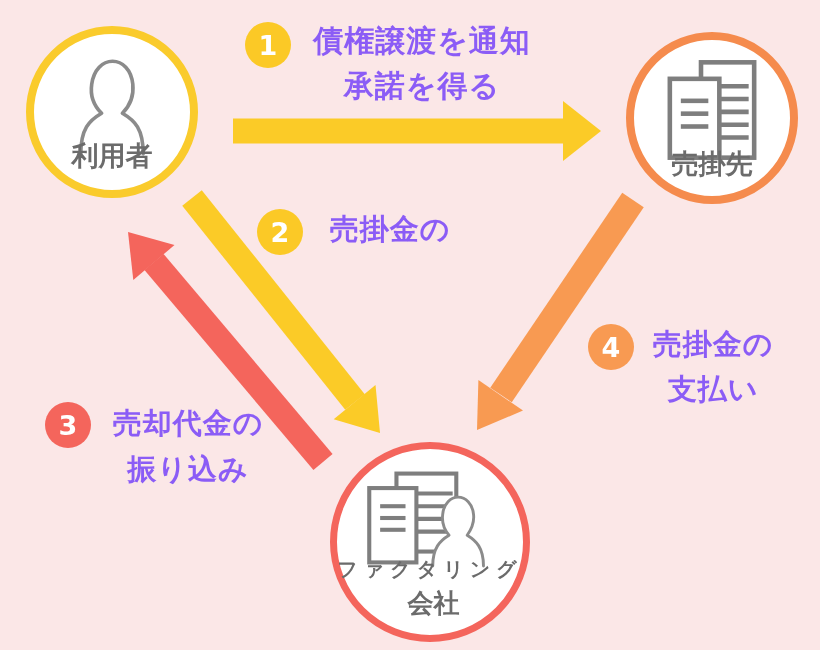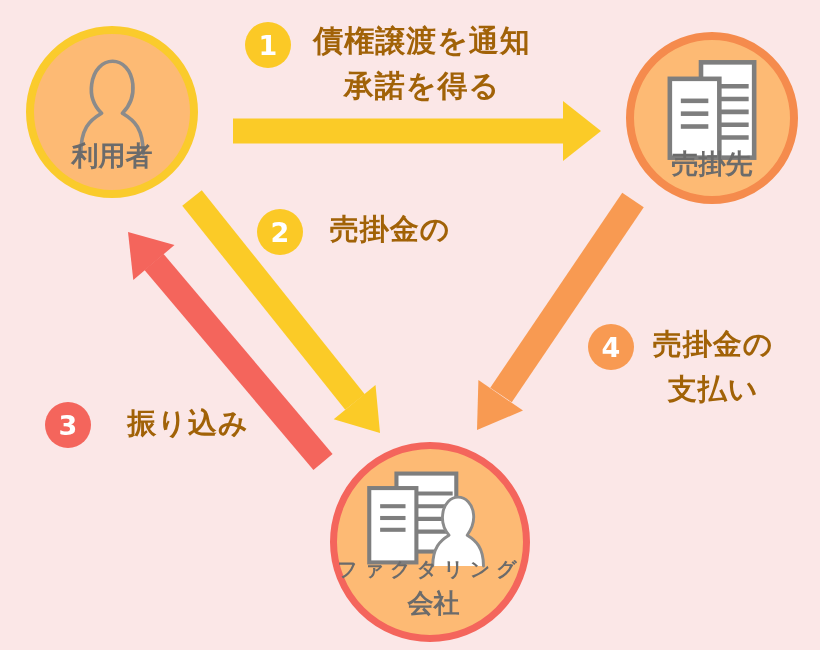--- a/index.html
+++ b/index.html
@@ -6,39 +6,39 @@
   .canvas{
     position:relative;
     width:820px;height:650px;
     overflow:hidden;
     font-family:"DejaVu Sans",sans-serif;
     font-weight:bold;
   }
   .arrows{position:absolute;left:0;top:0;z-index:1;}
   .node{
     position:absolute;z-index:2;
-    background:#fdba74;border-radius:50%;
+    background:#ffffff;border-radius:50%;
     display:flex;flex-direction:column;align-items:center;
   }
   .node-user{left:26px;top:26px;width:156px;height:156px;border:8px solid #FACB2C;}
   .node-customer{left:626px;top:32px;width:156px;height:156px;border:8px solid #F58B4D;}
   .node-factoring{left:330px;top:442px;width:186px;height:186px;border:7px solid #F4655C;}
   .node-icon{display:block;}
   .node-label{
     position:absolute;left:0;right:0;text-align:center;
     color:#6B6B6B;font-weight:bold;
   }
   .node-user .node-label{bottom:16px;font-size:27px;}
   .node-customer .node-label{bottom:14px;font-size:27px;}
   .factoring-l1{position:absolute;left:-14px;right:-14px;bottom:52px;text-align:center;
     font-size:20px;letter-spacing:6px;color:#6B6B6B;font-family:Liberation Mono, monospace;}
   .factoring-l2{position:absolute;left:7px;right:0;bottom:14px;text-align:center;
     font-size:26px;color:#6B6B6B;}
   .step-label{
-    position:absolute;z-index:3;color:#a16207;text-align:center;
+    position:absolute;z-index:3;color:#8b5cf6;text-align:center;
     font-weight:bold;
   }
   .step-1{left:298px;top:18px;width:248px;font-size:30px;line-height:45px;letter-spacing:1px;}
   .step-2{left:300px;top:206px;width:180px;font-size:29px;line-height:46px;letter-spacing:1px;}
   .step-3{left:92px;top:400px;width:192px;font-size:29px;line-height:46px;letter-spacing:1px;}
   .step-4{left:634px;top:322px;width:158px;font-size:29px;line-height:45px;letter-spacing:1px;}
   .badge{
     position:absolute;z-index:3;width:46px;height:46px;border-radius:50%;
     color:#ffffff;font-size:27px;font-weight:bold;
     display:flex;align-items:center;justify-content:center;
@@ -140,20 +140,21 @@
     <span>2</span>
   </div>
   <div class="step-label step-2">
     <div>売掛金の</div>
   </div>
 
   <div class="badge badge-3" style="background: rgb(244, 101, 92);">
     <span>3</span>
   </div>
   <div class="step-label step-3">
+    <div>売却代金の</div>
     <div>振り込み</div>
   </div>
 
   <div class="badge badge-4" style="background: rgb(248, 154, 82);">
     <span>4</span>
   </div>
   <div class="step-label step-4">
     <div>売掛金の</div>
     <div>支払い</div>
   </div>

